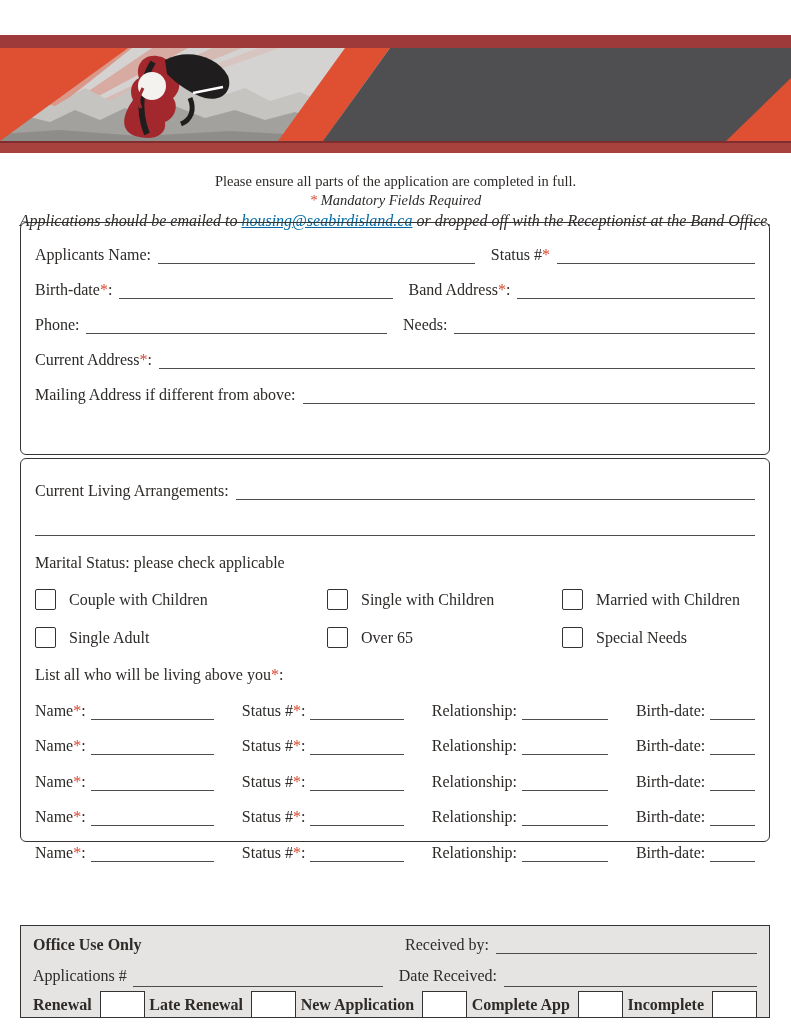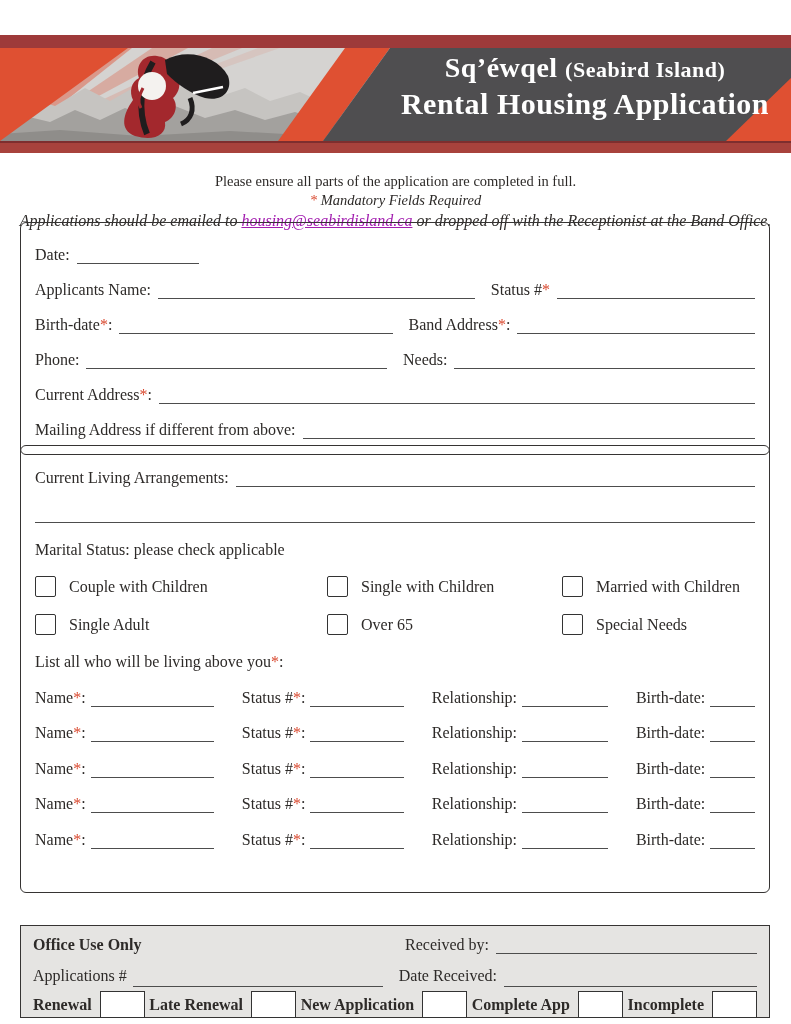--- a/index.html
+++ b/index.html
@@ -23,29 +23,29 @@
   .title-line1 { font-size:28px; font-weight:bold; letter-spacing:.5px; }
   .title-line1 .paren { font-size:22px; font-weight:bold; }
   .title-line2 { font-size:30px; font-weight:bold; margin-top:3px; letter-spacing:.5px; }
   .stripe-bottom { position:absolute; top:141px; left:0; width:791px; height:12px; background:#a8423c; border-top:2px solid #7e2e2e; }
   
   .intro { position:absolute; top:172px; left:0; right:0; text-align:center; line-height:1.32; }
   .intro .l1 { font-size:14.5px; }
   .intro .l2 { font-size:14.5px; font-style:italic; }
   .intro .l3 { font-size:16px; font-style:italic; }
   .req { color:#d9482e; }
-  a.email { color:#a21caf; text-decoration:underline; font-style:italic; cursor:pointer; }
+  a.email { color:#0369a1; text-decoration:underline; font-style:italic; cursor:pointer; }
   
   .box {
     position:absolute; left:20px; width:750px;
     border:1.5px solid #363433; border-radius:6px;
     padding:6px 14px 0 14px; font-size:16px;
   }
   .box1 { top:222px; height:233px; }
-  .box2 { top:445px; height:448px; }
+  .box2 { top:458px; height:384px; }
   .frow { display:flex; align-items:flex-end; margin-top:15px; }
   .frow span.lab { white-space:nowrap; padding-right:7px; }
   .lab2 { margin-left:16px; }
   .ln { flex:1; border-bottom:1.4px solid #4d4d4d; height:20px; }
   .ln.w122 { flex:0 0 122px; }
   .ln.f160 { flex:1.6; }
   .ln.f100 { flex:1; }
   .ln.f115 { flex:1.15; }
   .fullline { border-bottom:1.4px solid #4d4d4d; height:24px; margin-top:12px; }
   .heading-row { margin-top:18px; }
@@ -113,47 +113,36 @@
         <path d="M98,45 L128,39" stroke="#ffffff" stroke-width="2.5" fill="none"></path>
         <path d="M48,40 C44,48 42,54 46,60" stroke="#a3282d" stroke-width="3" fill="none"></path>
       </g>
 
       <polygon points="345,0 390,0 323,93 278,93" fill="#df5032"></polygon>
 
       <polygon points="390,0 791,0 791,93 323,93" fill="#4f4e50"></polygon>
 
       <polygon points="791,30 791,93 726,93" fill="#df5032"></polygon>
     </svg>
-    <div class="banner-text">
-      <div class="title-line1">
-        <span>Sq’éwqel</span>
-        <span class="paren">(Seabird Island)</span>
-      </div>
-      <div class="title-line2">Rental Housing Application</div>
-    </div>
   </div>
   <div class="stripe-bottom"></div>
 
   <div class="intro">
     <div class="l1">Please ensure all parts of the application are completed in full.</div>
     <div class="l2">
       <span class="req">*</span>
       <span>Mandatory Fields Required</span>
     </div>
     <div class="l3">
       <span>Applications should be emailed to </span><a class="email">housing@seabirdisland.ca</a><span> or dropped off with the Receptionist at the Band Office.</span>
     </div>
   </div>
 
   <div class="box box1">
     <div class="frow">
-      <span class="lab">Date:</span>
-      <span class="ln w122"></span>
-    </div>
-    <div class="frow">
       <span class="lab">Applicants Name:</span>
       <span class="ln f160"></span>
       <span class="lab lab2"><span>Status #</span><span class="req">*</span></span>
       <span class="ln f100"></span>
     </div>
     <div class="frow">
       <span class="lab"><span>Birth-date</span><span class="req">*</span><span>:</span></span>
       <span class="ln f115"></span>
       <span class="lab lab2"><span>Band Address</span><span class="req">*</span><span>:</span></span>
       <span class="ln f100"></span>

